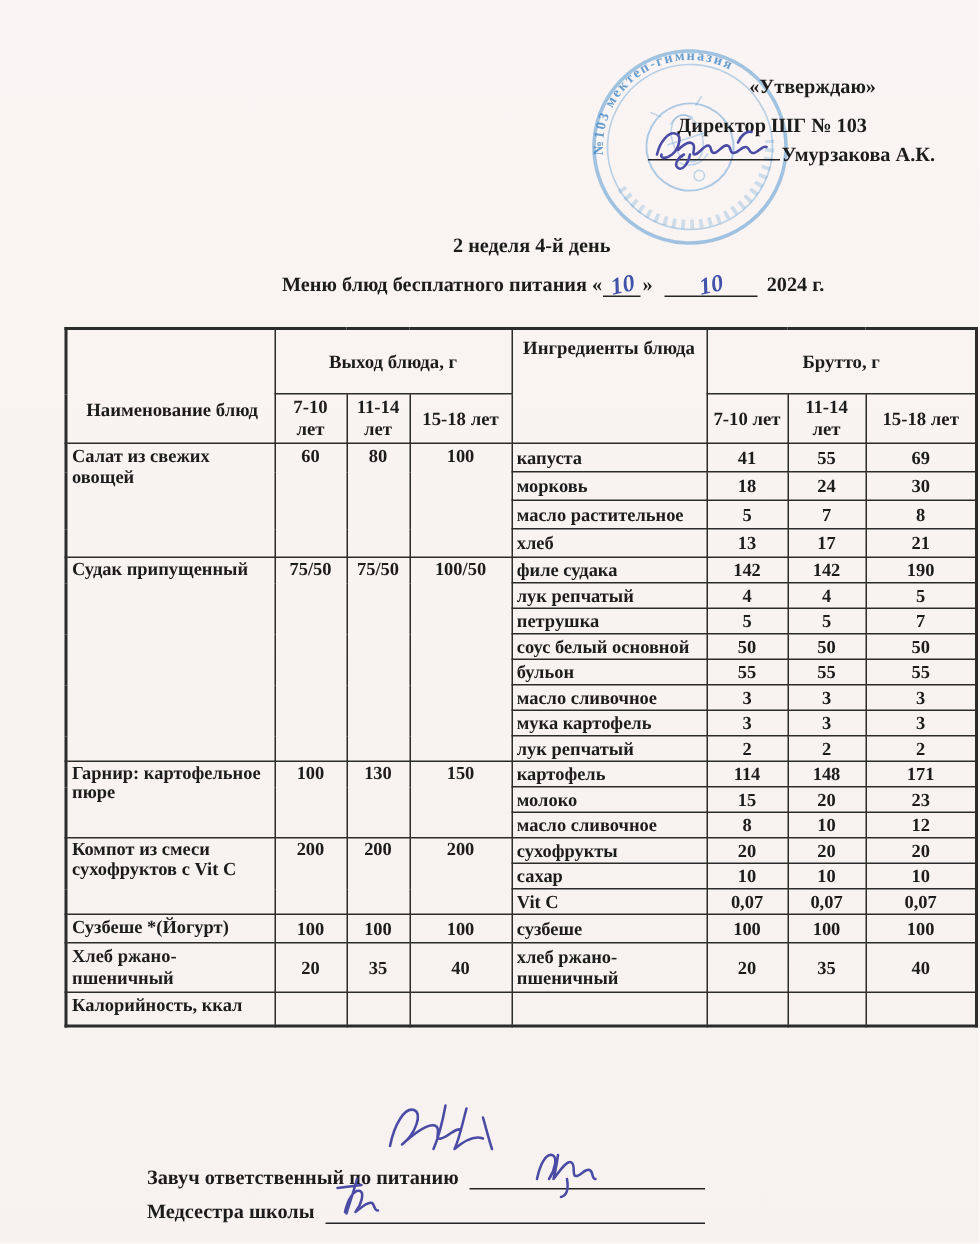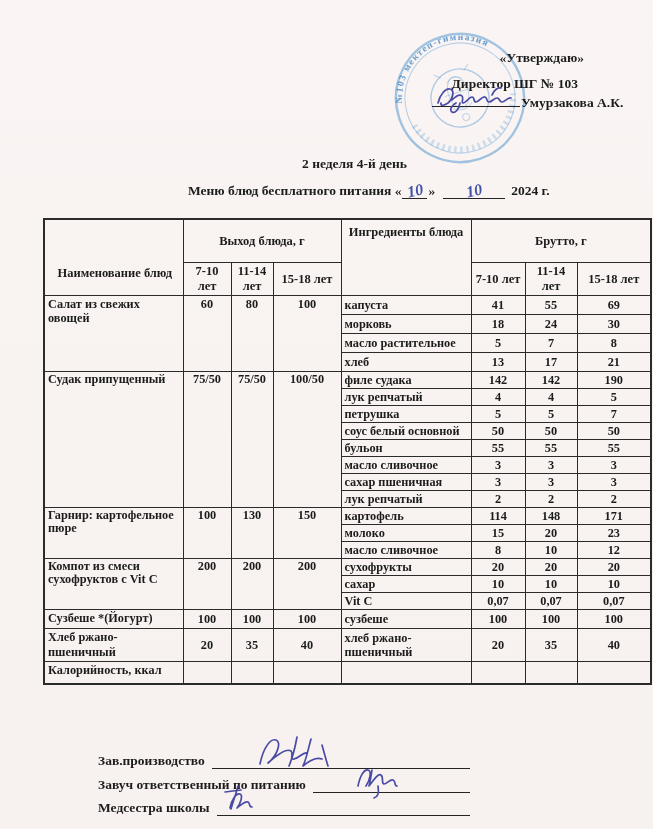--- a/index.html
+++ b/index.html
@@ -171,21 +171,21 @@
           <td class="num">55</td>
           <td class="num">55</td>
         </tr>
         <tr class="h16">
           <td class="ing">масло сливочное</td>
           <td class="num">3</td>
           <td class="num">3</td>
           <td class="num">3</td>
         </tr>
         <tr class="h16">
-          <td class="ing">сахар пшеничная</td>
+          <td class="ing">мука картофель</td>
           <td class="num">3</td>
           <td class="num">3</td>
           <td class="num">3</td>
         </tr>
         <tr class="h16">
           <td class="ing">лук репчатый</td>
           <td class="num">2</td>
           <td class="num">2</td>
           <td class="num">2</td>
         </tr>
@@ -259,24 +259,20 @@
           <td class="num" rowspan="1"></td>
           <td class="num" rowspan="1"></td>
           <td class="ing"></td>
           <td class="num"></td>
           <td class="num"></td>
           <td class="num"></td>
         </tr>
       </tbody>
   </table>
 
-  <div class="sig-row row1">
-    <span class="lbl">Зав.производство</span>
-    <span class="line"></span>
-  </div>
   <div class="sig-row row2">
     <span class="lbl">Завуч ответственный по питанию</span>
     <span class="line"></span>
   </div>
   <div class="sig-row row3">
     <span class="lbl">Медсестра школы</span>
     <span class="line"></span>
   </div>
 
   <svg class="overlay" width="653" height="829" viewBox="0 0 653 829">

